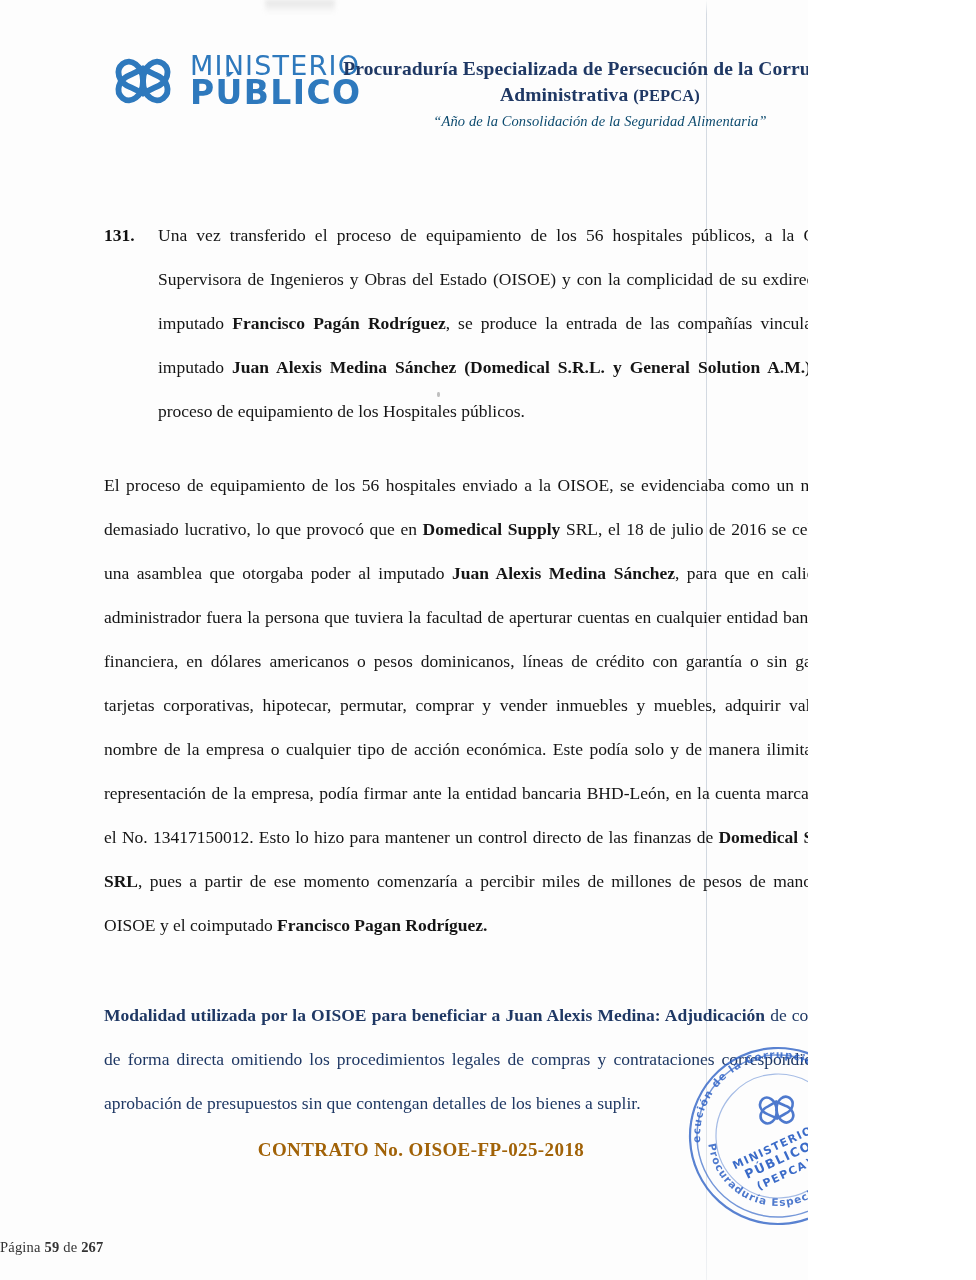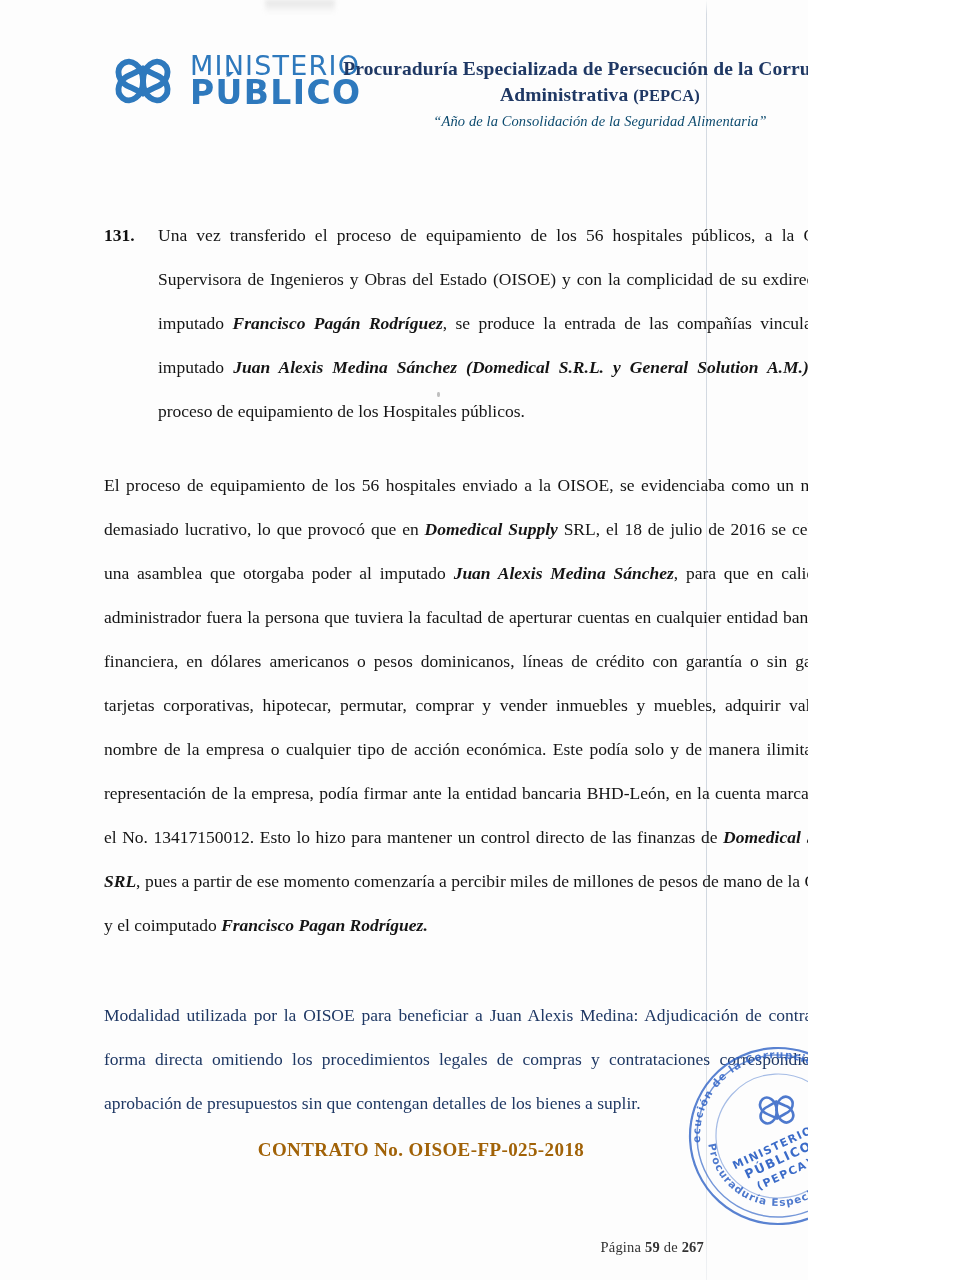--- a/index.html
+++ b/index.html
@@ -122,31 +122,31 @@
   .para {
     flex: 1 1 auto;
     text-align: justify;
     text-justify: inter-word;
     font-size: 17.5px;
     line-height: 44px;
     color: #151515;
     font-family: "Liberation Serif", serif;
     hyphens: none;
   }
-  .para b { font-weight: 700; font-style: italic; }
+  .para b { font-weight: 700; }
 
   .blue-para {
     margin-top: 46px;
     text-align: justify;
     font-size: 17.5px;
     line-height: 44px;
     color: #1F3864;
     font-family: "Liberation Serif", serif;
   }
-  .blue-para b { font-weight: 400; }
+  .blue-para b { font-weight: 700; }
 
   .contract-line {
     margin-top: 14px;
     text-align: center;
     font-weight: 700;
     font-size: 19px;
     letter-spacing: .4px;
     color: #a16207;
     font-family: "Liberation Serif", serif;
     padding-right: 118px;
@@ -160,23 +160,23 @@
     width: 200px;
     height: 200px;
     opacity: .92;
     transform: rotate(-3deg);
   }
   .stamp svg { width: 200px; height: 200px; display:block; }
 
   
   .footer {
     position: absolute;
-    left: 12px; right: 0;
+    left: 0; right: 0;
     top: 1239px;
-    text-align: right;
+    text-align: left;
     padding-right: 104px;
     font-size: 14.5px;
     font-weight: 700;
     color: #333333;
     font-family: "Liberation Serif", serif;
     letter-spacing: .2px;
   }
   .footer .pg { font-weight: 400; }
 </style>
 </head>

